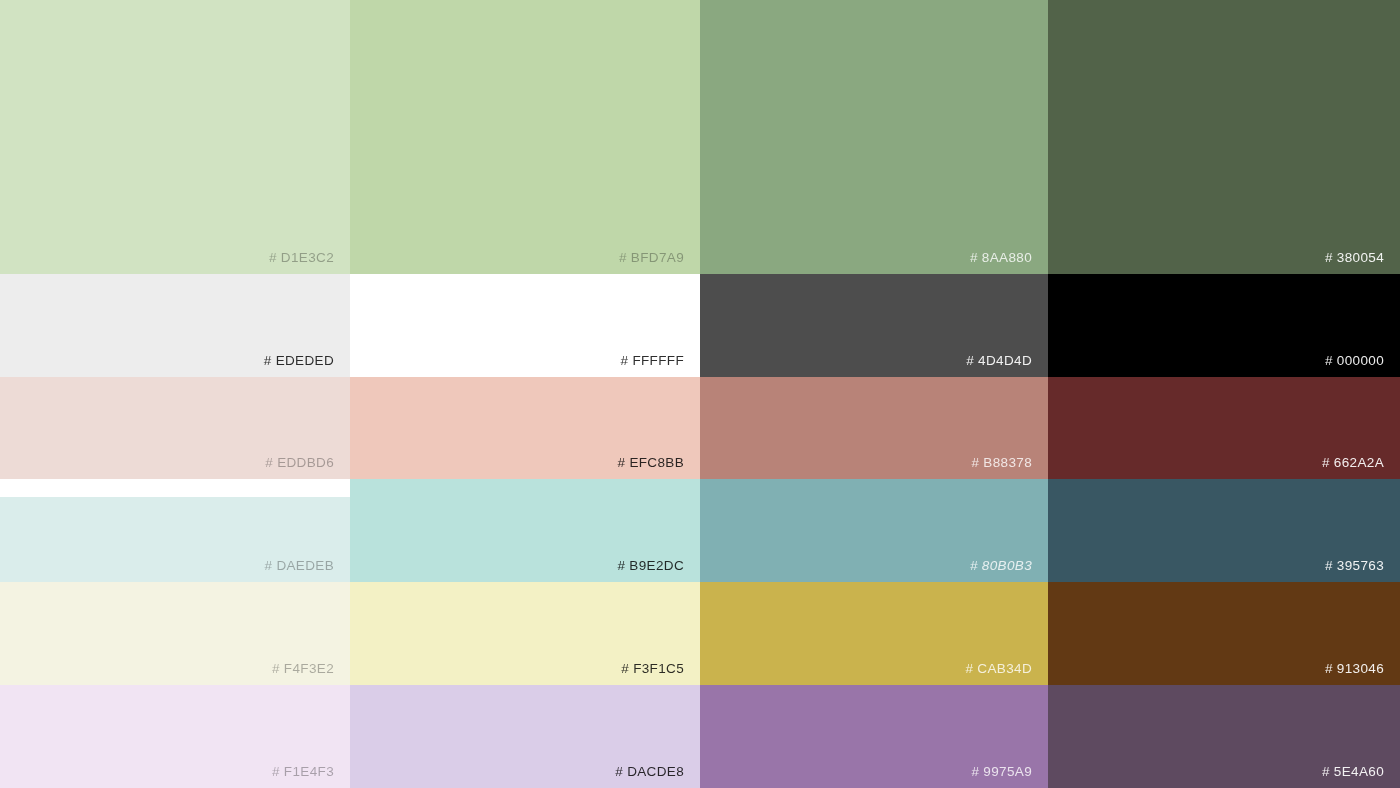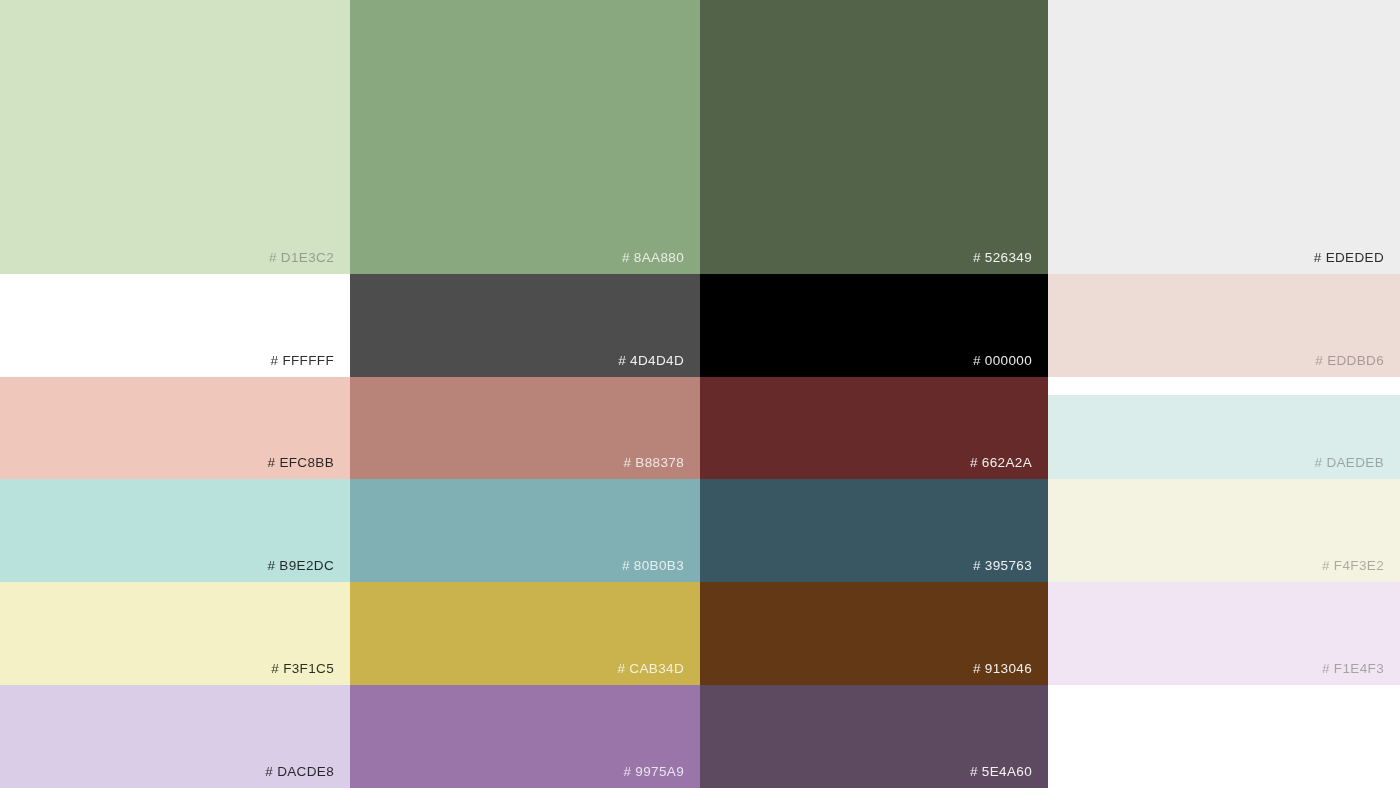--- a/index.html
+++ b/index.html
@@ -49,25 +49,28 @@
   .tone-light  { color: rgba(255, 255, 255, 0.80); text-align: center; }
   .tone-white  { color: rgba(255, 255, 255, 0.92); }
 </style>
 </head>
 <body>
 
 <main id="palette-grid">
     <div class="swatch" style="background: rgb(209, 227, 194);">
       <span class="swatch-label tone-soft"># D1E3C2</span>
     </div>
+    <div class="swatch" style="background: rgb(191, 215, 169);">
+      <span class="swatch-label tone-soft"># BFD7A9</span>
+    </div>
     <div class="swatch" style="background: rgb(138, 168, 128);">
       <span class="swatch-label tone-light"># 8AA880</span>
     </div>
     <div class="swatch" style="background: rgb(82, 99, 73);">
-      <span class="swatch-label tone-white"># 526349</span>
+      <span class="swatch-label tone-white"># 380054</span>
     </div>
     <div class="swatch" style="background: rgb(237, 237, 237);">
       <span class="swatch-label tone-dark"># EDEDED</span>
     </div>
     <div class="swatch" style="background: rgb(255, 255, 255);">
       <span class="swatch-label tone-dark"># FFFFFF</span>
     </div>
     <div class="swatch" style="background: rgb(77, 77, 77);">
       <span class="swatch-label tone-white"># 4D4D4D</span>
     </div>
@@ -85,21 +88,21 @@
     </div>
     <div class="swatch" style="background: rgb(102, 42, 42);">
       <span class="swatch-label tone-white"># 662A2A</span>
     </div>
     <div class="swatch" style="background: rgb(218, 237, 235); margin-top: 18px;">
       <span class="swatch-label tone-soft"># DAEDEB</span>
     </div>
     <div class="swatch" style="background: rgb(185, 226, 220);">
       <span class="swatch-label tone-dark"># B9E2DC</span>
     </div>
-    <div class="swatch" style="background: rgb(128, 176, 179);">
+    <div class="swatch" style="background: rgb(128, 176, 179); font-style: italic;">
       <span class="swatch-label tone-light"># 80B0B3</span>
     </div>
     <div class="swatch" style="background: rgb(57, 87, 99);">
       <span class="swatch-label tone-white"># 395763</span>
     </div>
     <div class="swatch" style="background: rgb(244, 243, 226);">
       <span class="swatch-label tone-soft"># F4F3E2</span>
     </div>
     <div class="swatch" style="background: rgb(243, 241, 197);">
       <span class="swatch-label tone-dark"># F3F1C5</span>

